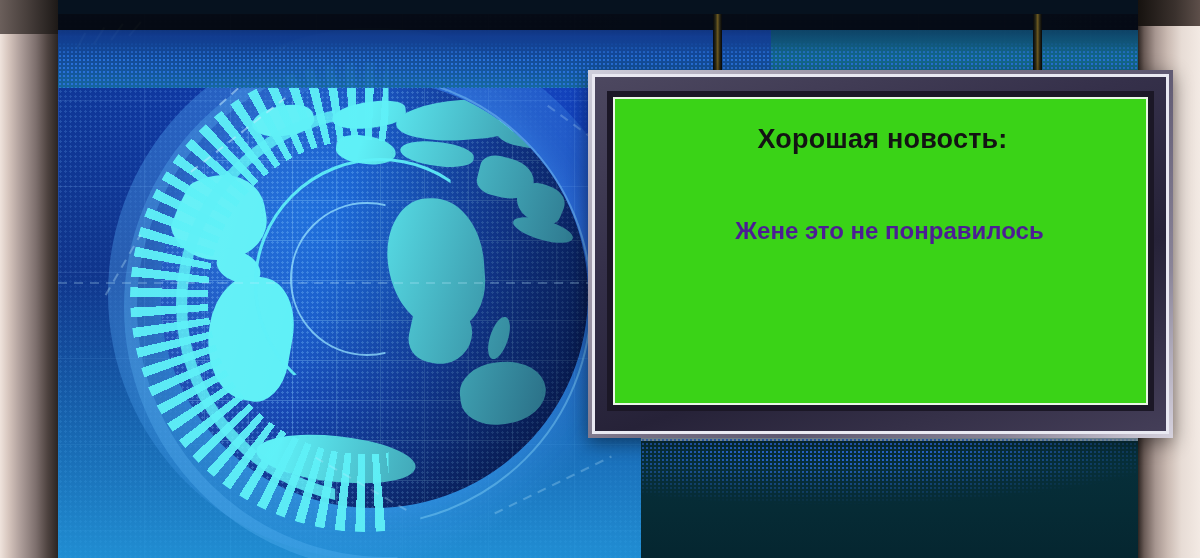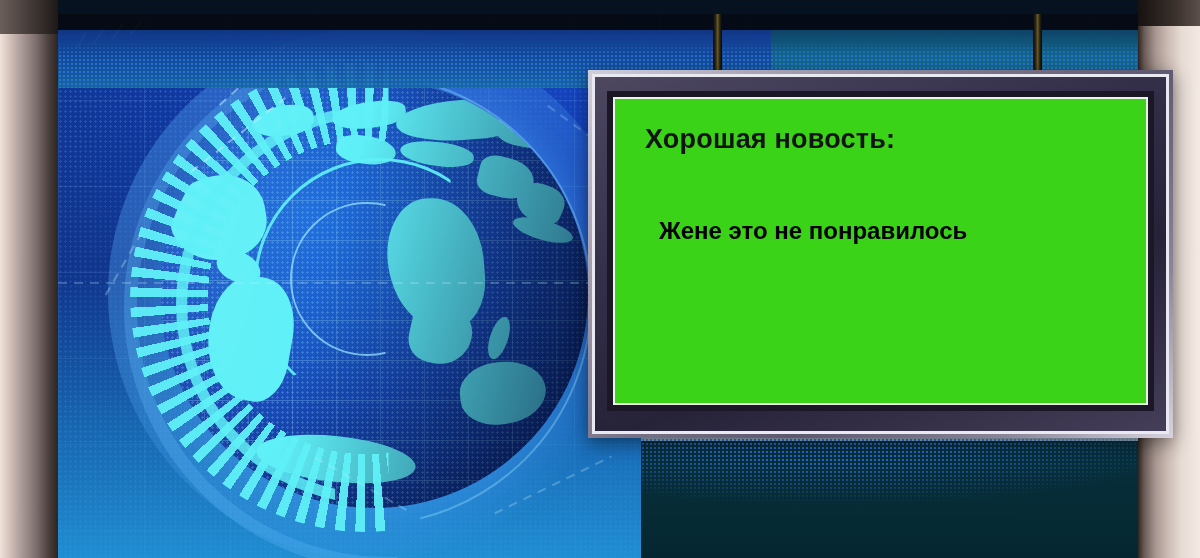--- a/index.html
+++ b/index.html
@@ -157,20 +157,21 @@
     padding:4px;
     box-sizing:border-box;
     box-shadow:0 5px 18px rgba(0,0,0,.45);
   }
   .panel-inner{
     width:100%;height:100%;
     box-sizing:border-box;
     border:3px solid #e9e9f2;
     background:linear-gradient(160deg,#4d4860 0%,#35304a 35%,#262238 65%,#443e58 100%);
     padding:14px 12px 20px 12px;
+    text-align:center;
   }
   .panel-bevel{
     width:100%;height:100%;
     box-sizing:border-box;
     border:3px solid #1b1726;
     background:#1b1726;
     padding:3px;
   }
   .green{
     width:100%;height:100%;
@@ -187,21 +188,21 @@
   .bodyline{
     font-size:24px;font-weight:bold;color:#131313;
     line-height:1.3;margin:0 0 0 10px;max-width:470px;
   }
   .gap{height:44px;}
   .headline2{
     font-size:27px;font-weight:bold;color:#131313;
     line-height:1.1;margin:0 0 18px 0;
   }
   .bodyline2{
-    font-size:24px;font-weight:bold;color:#000000;
+    font-size:24px;font-weight:bold;color:#4c1d95;
     line-height:1.3;margin:0 0 0 14px;
   }
 </style>
 </head>
 <body>
 
 <div id="stage">
 
   <div class="screen">
 

